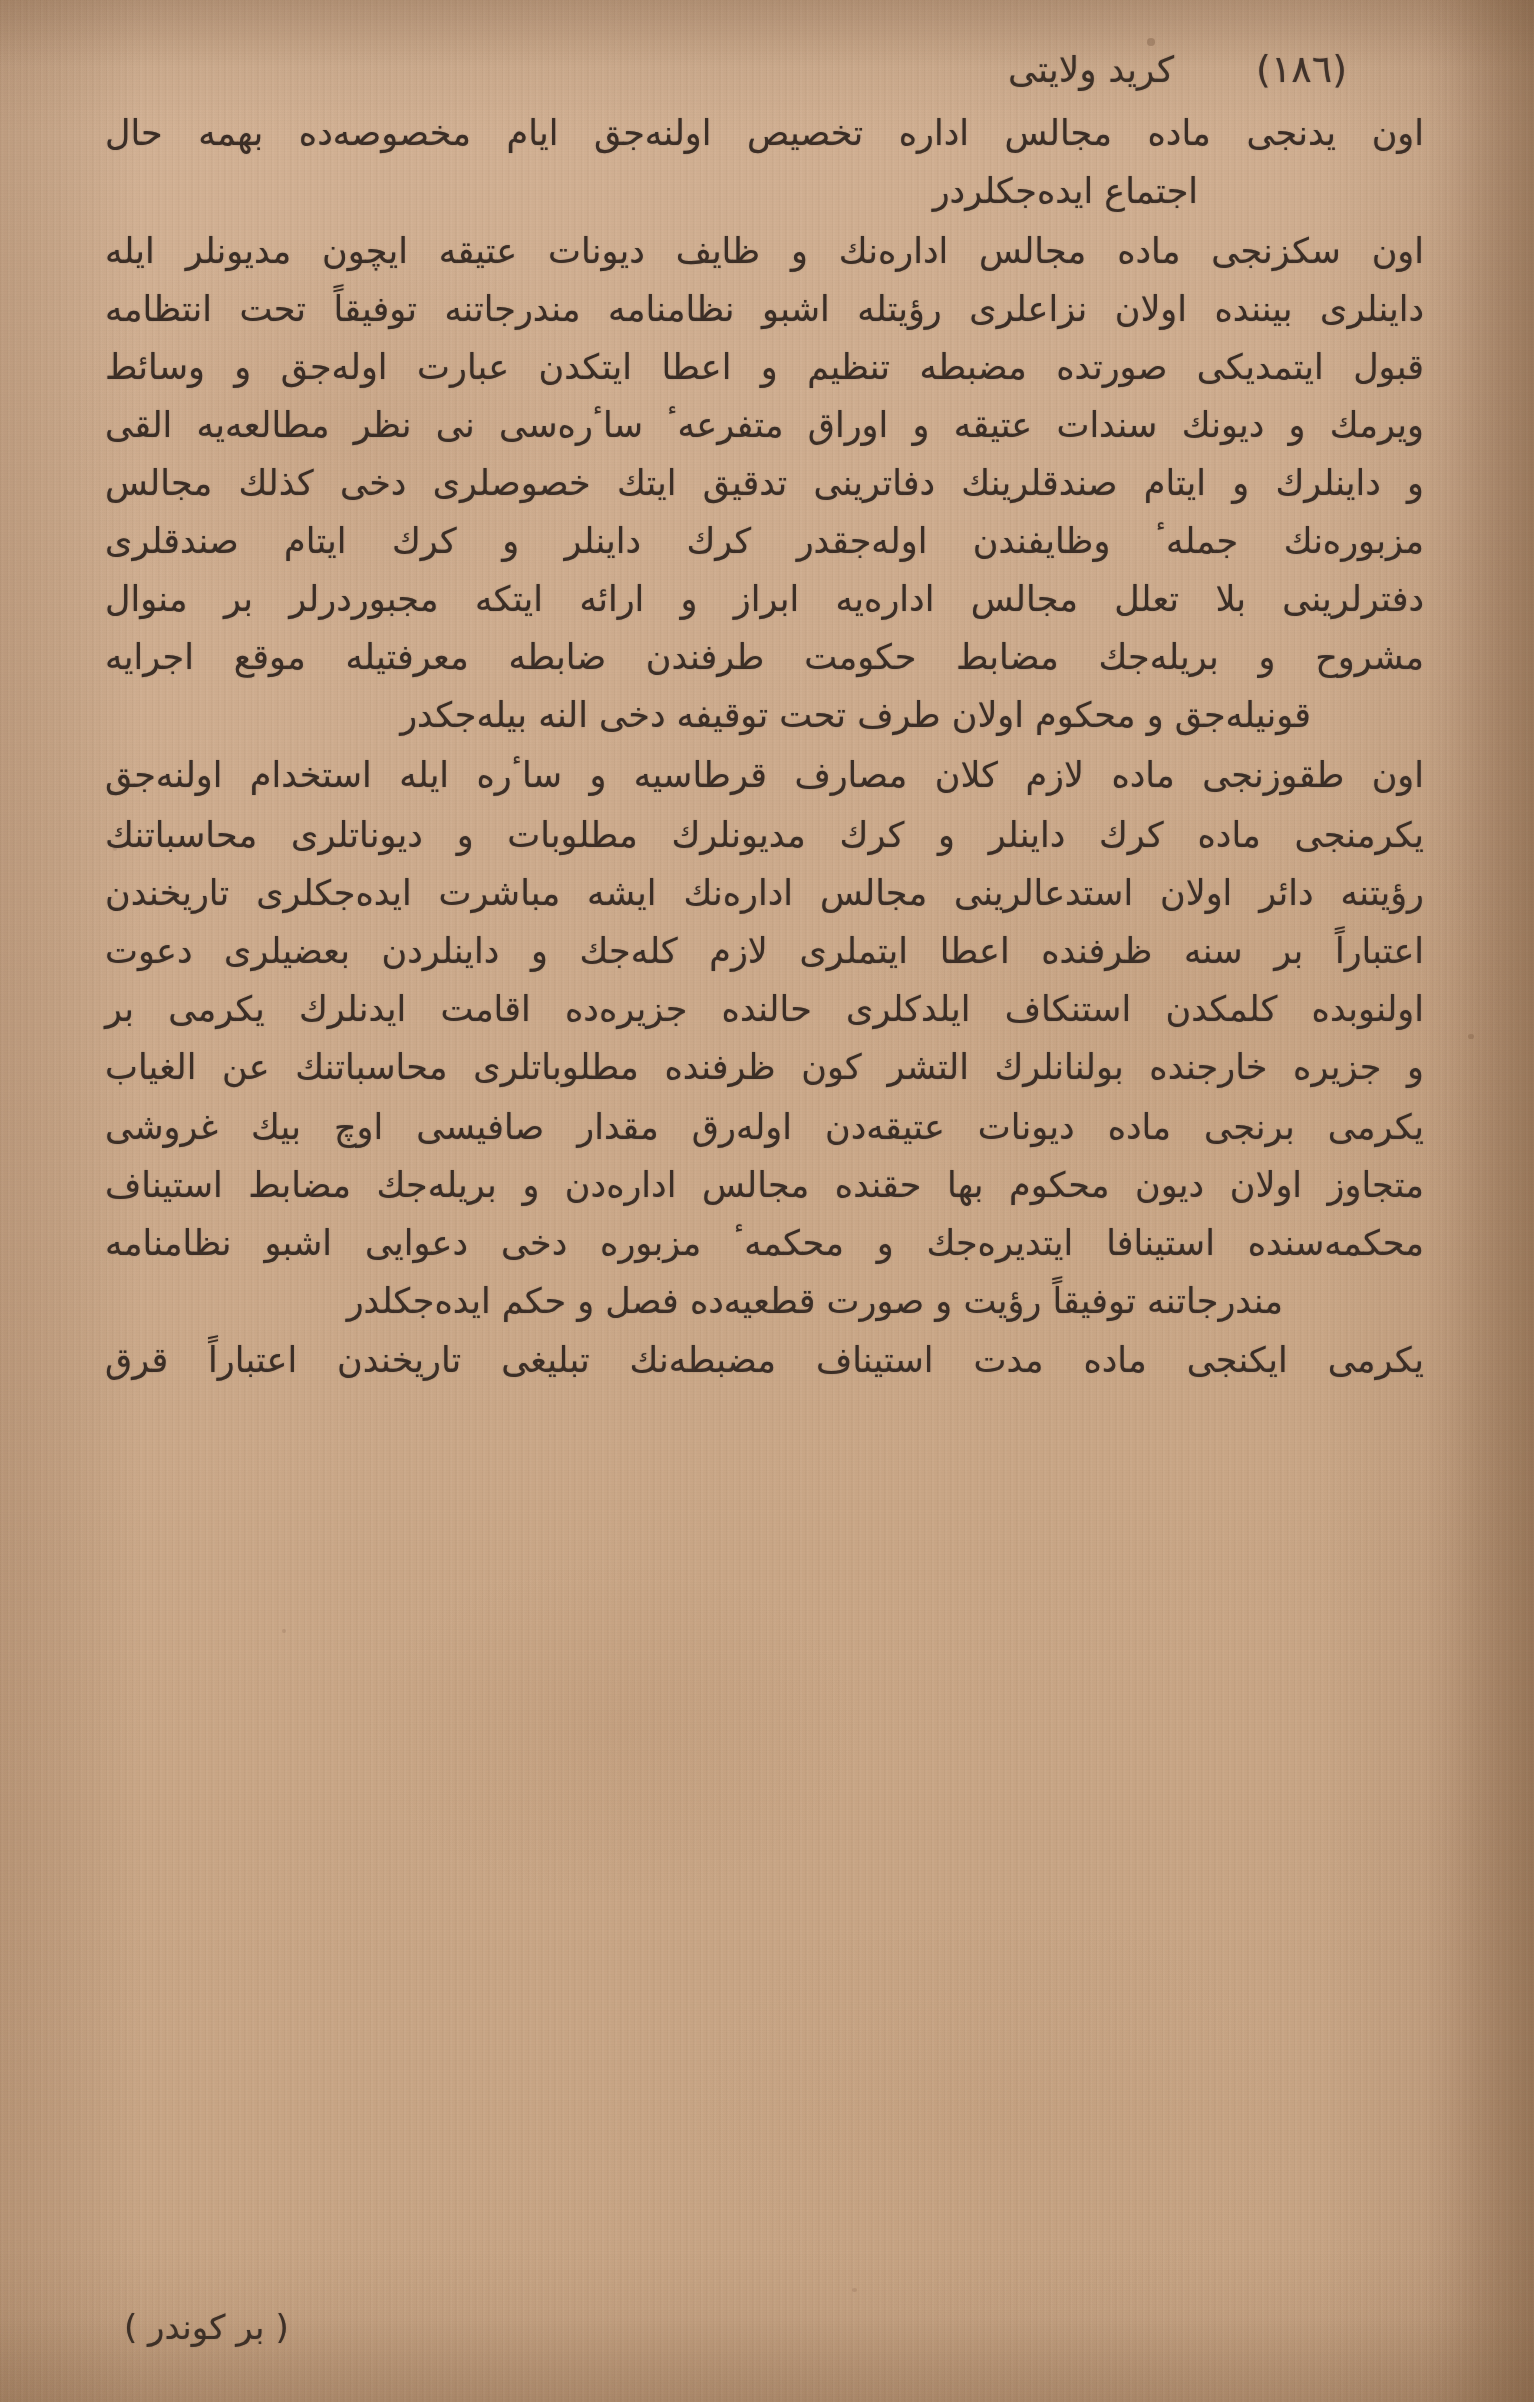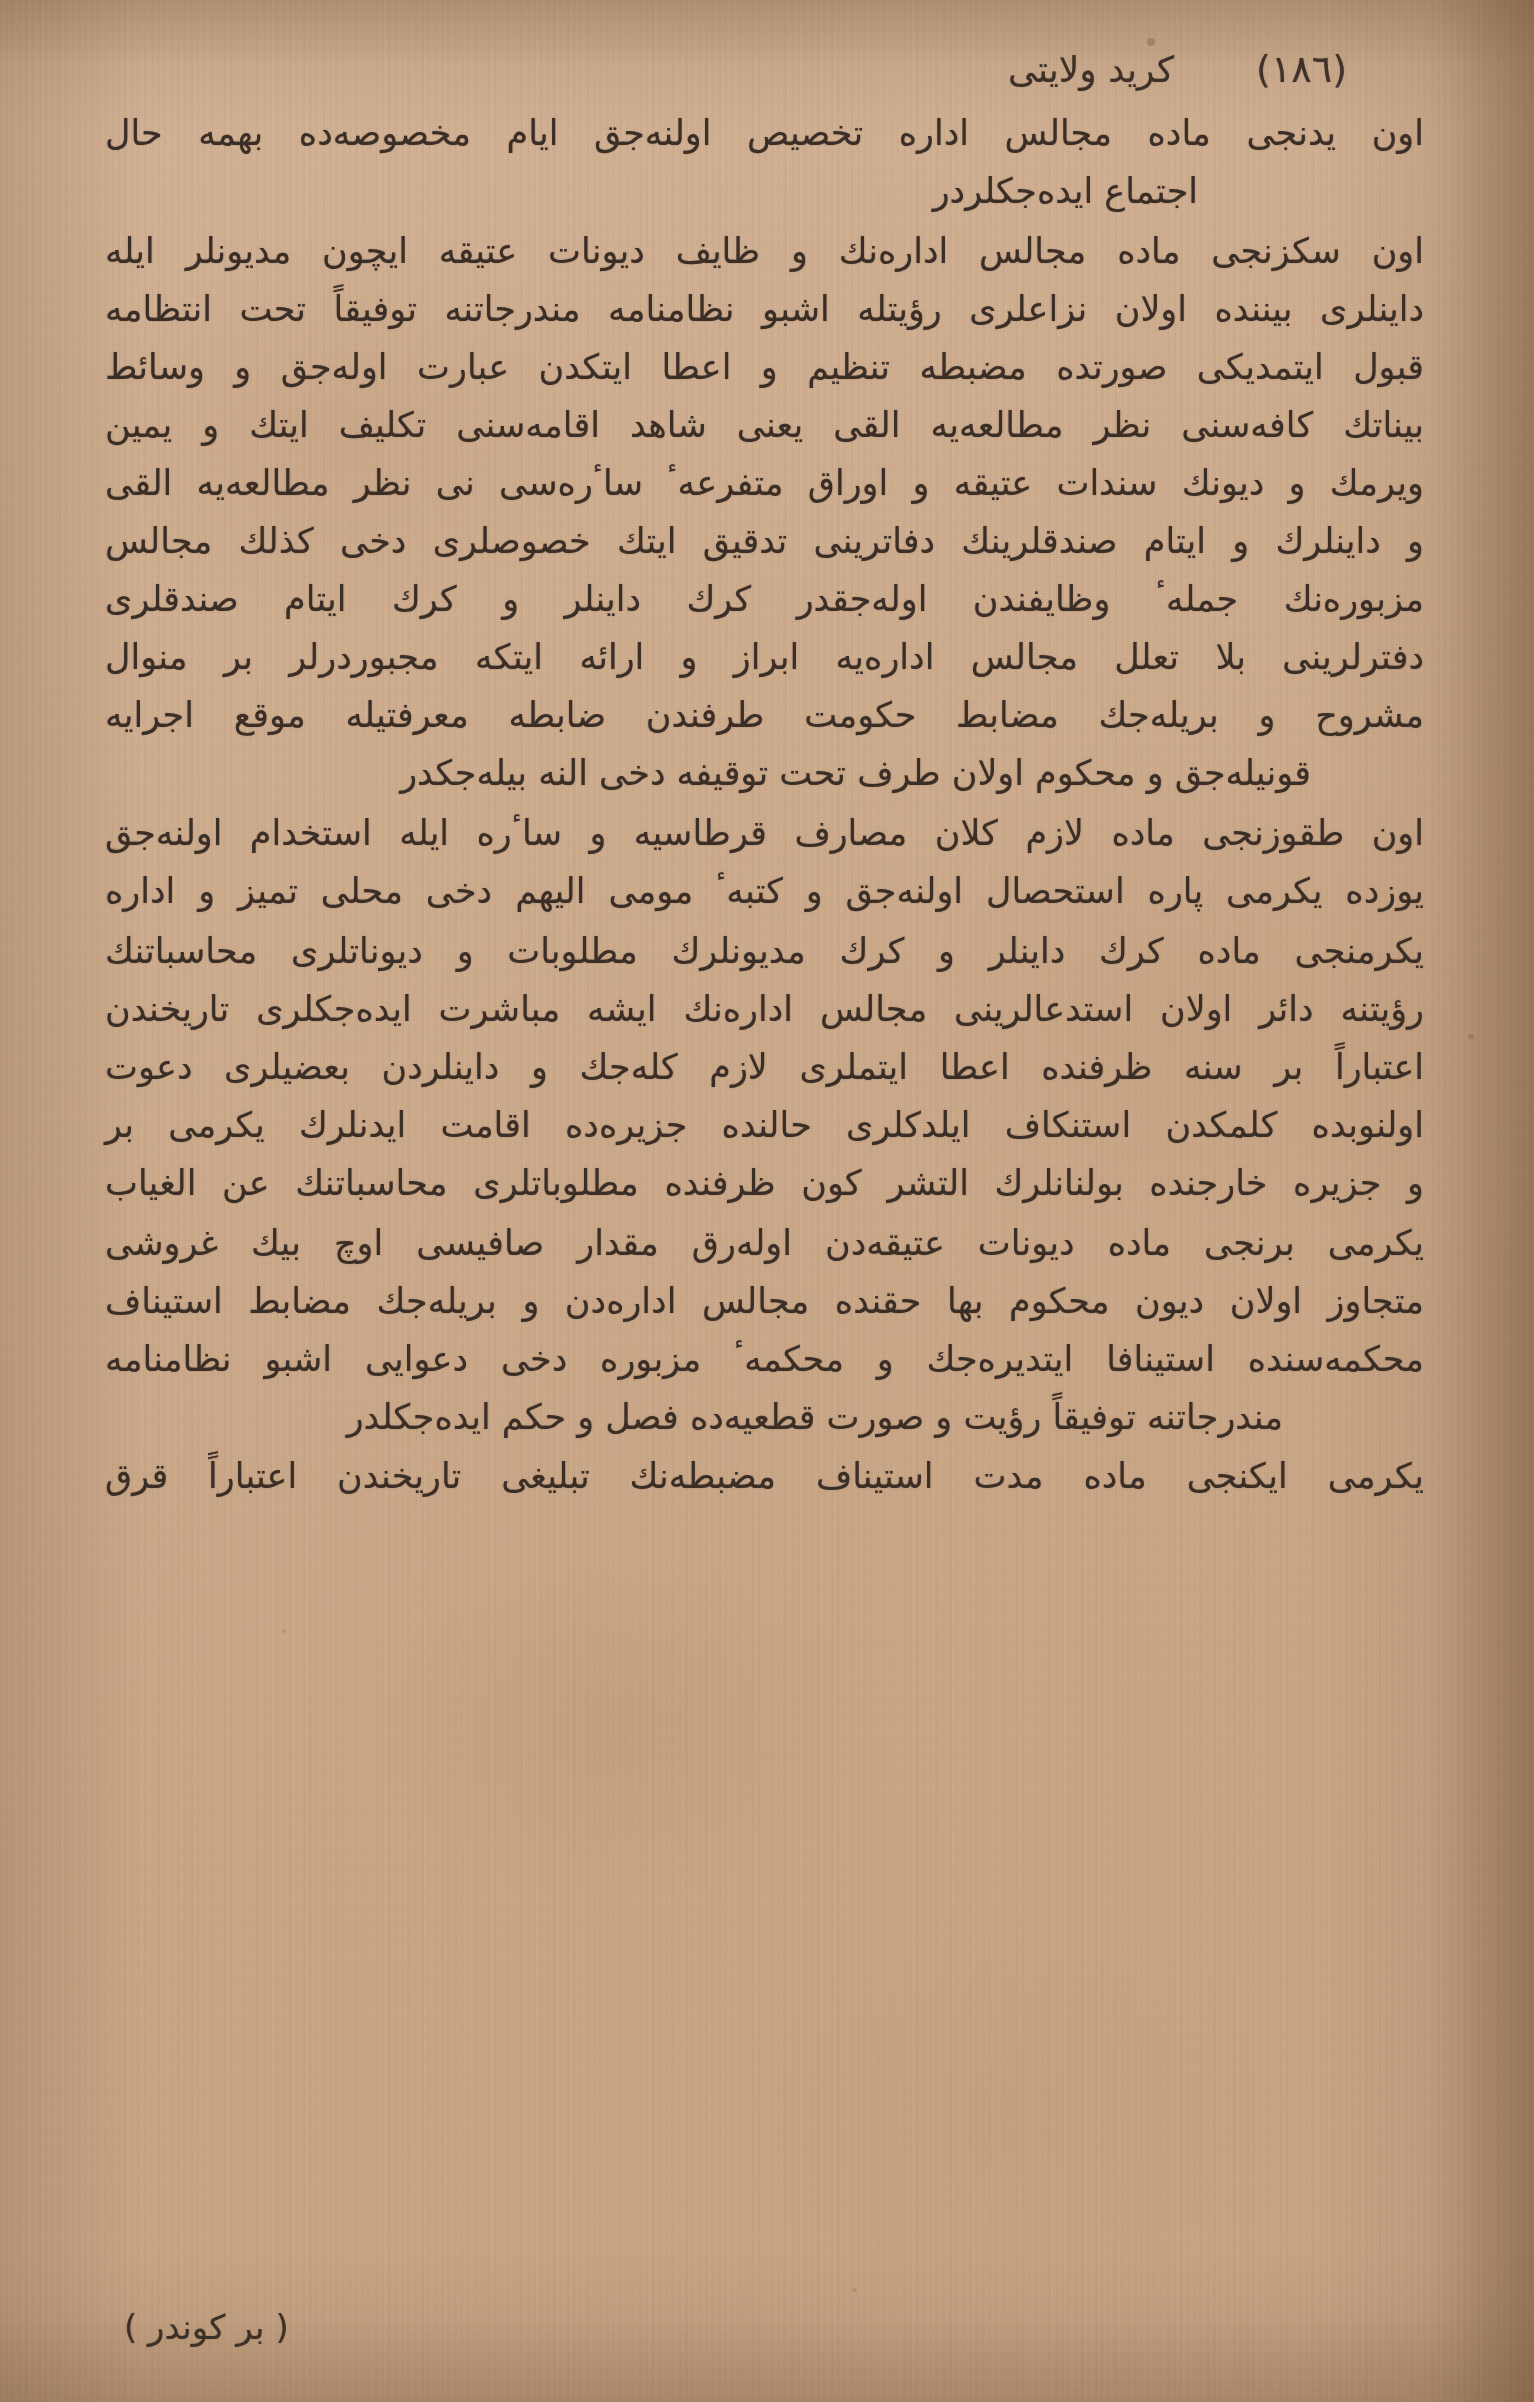--- a/index.html
+++ b/index.html
@@ -186,32 +186,30 @@
 
       <div class="article">
         <div class="line justify">اون يدنجى ماده       مجالس اداره تخصيص اولنه‌جق ايام مخصوصه‌ده بهمه حال</div>
         <div class="line start indent-l" style="padding-right:226px;">اجتماع ايده‌جكلردر</div>
       </div>
 
       <div class="article">
         <div class="line justify">اون سكزنجى ماده       مجالس اداره‌نك و ظايف ديونات عتيقه ايچون مديونلر ايله</div>
         <div class="line justify">داينلرى بيننده اولان نزاعلرى رؤيتله اشبو نظامنامه مندرجاتنه توفيقاً تحت انتظامه</div>
         <div class="line justify">قبول ايتمديكى صورتده مضبطه تنظيم و اعطا ايتكدن عبارت اوله‌جق و وسائط</div>
-        <div class="line justify">بيناتك كافه‌سنى نظر مطالعه‌يه القى يعنى شاهد اقامه‌سنى تكليف ايتك و يمين</div>
         <div class="line justify">ويرمك و ديونك سندات عتيقه و اوراق متفرعهٴ ساٴره‌سى نى نظر مطالعه‌يه القى</div>
         <div class="line justify">و داينلرك و ايتام صندقلرينك دفاترينى تدقيق ايتك خصوصلرى دخى كذلك مجالس</div>
         <div class="line justify">مزبوره‌نك جمله‌ٴ وظايفندن اوله‌جقدر       كرك داينلر و كرك ايتام صندقلرى</div>
         <div class="line justify">دفترلرينى بلا تعلل مجالس اداره‌يه ابراز و ارائه ايتكه مجبوردرلر       بر منوال</div>
         <div class="line justify">مشروح و بريله‌جك مضابط حكومت طرفندن ضابطه معرفتيله موقع اجرايه</div>
         <div class="line start" style="padding-right:113px;">قونيله‌جق و محكوم اولان طرف تحت توقيفه دخى النه بيله‌جكدر</div>
       </div>
 
       <div class="article">
         <div class="line justify">اون طقوزنجى ماده       لازم كلان مصارف قرطاسيه و ساٴره ايله استخدام اولنه‌جق</div>
-        <div class="line justify">يوزده يكرمى پاره استحصال اولنه‌جق و كتبهٴ مومى اليهم دخى محلى تميز و اداره</div>
       </div>
 
       <div class="article">
         <div class="line justify">يكرمنجى ماده       كرك داينلر و كرك مديونلرك مطلوبات و ديوناتلرى محاسباتنك</div>
         <div class="line justify">رؤيتنه دائر اولان استدعالرينى مجالس اداره‌نك ايشه مباشرت ايده‌جكلرى تاريخندن</div>
         <div class="line justify">اعتباراً بر سنه ظرفنده اعطا ايتملرى لازم كله‌جك و داينلردن بعضيلرى دعوت</div>
         <div class="line justify">اولنوبده كلمكدن استنكاف ايلدكلرى حالنده جزيره‌ده اقامت ايدنلرك يكرمى بر</div>
         <div class="line justify">و جزيره خارجنده بولنانلرك التشر كون ظرفنده مطلوباتلرى محاسباتنك عن الغياب</div>
       </div>
 

